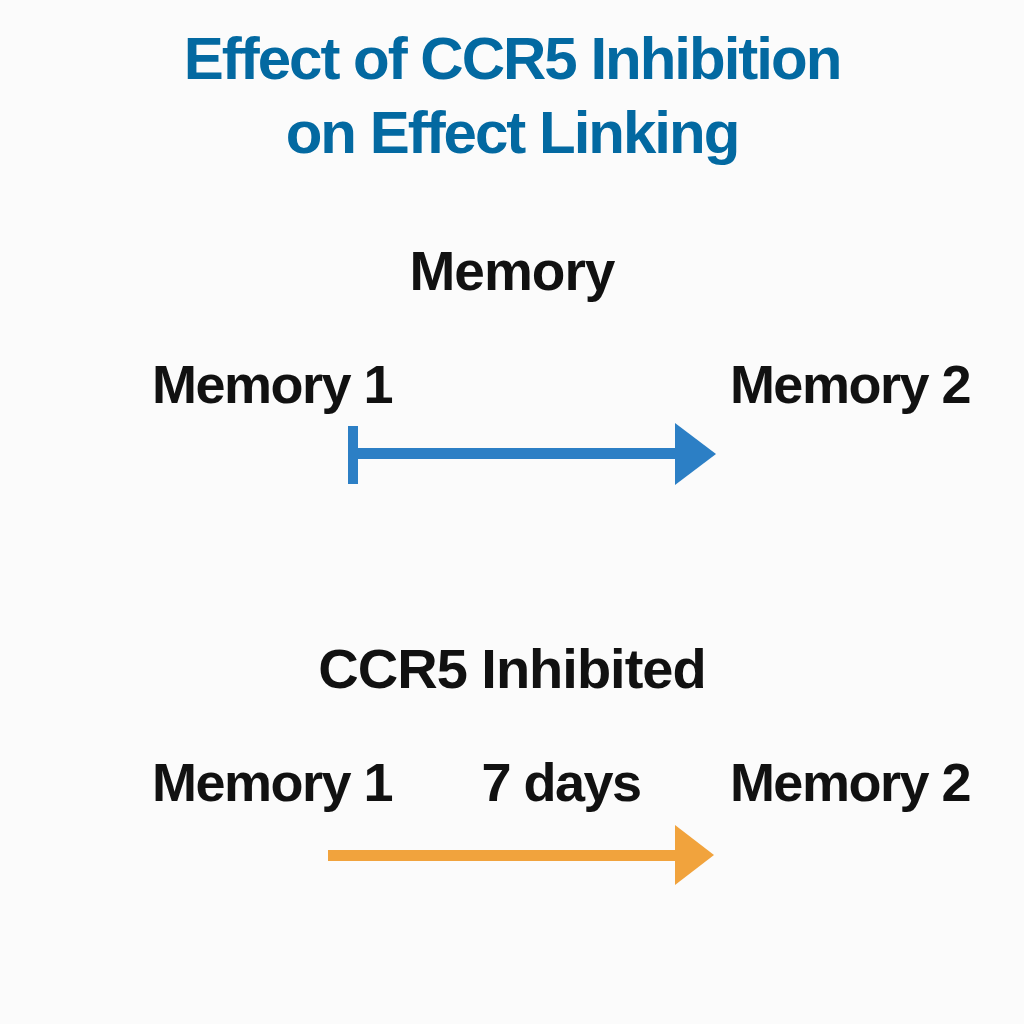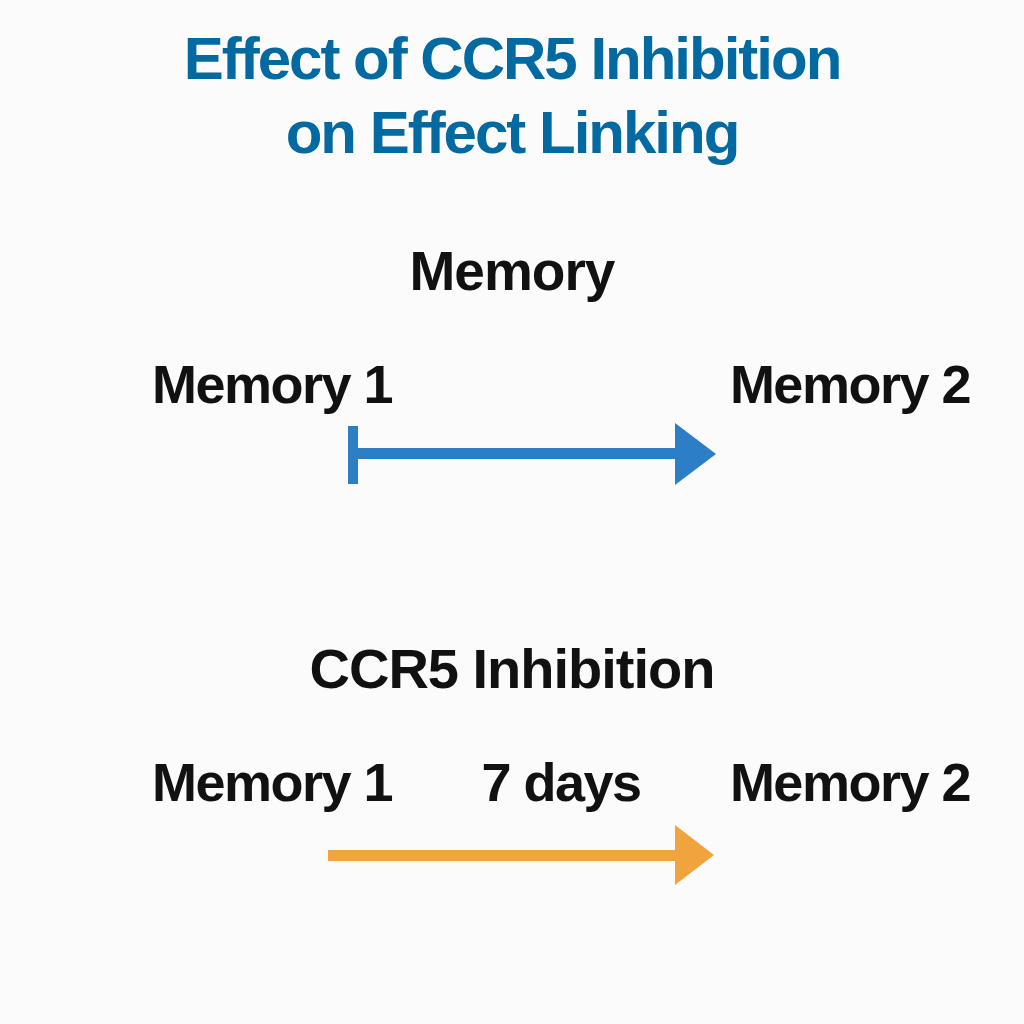--- a/index.html
+++ b/index.html
@@ -99,21 +99,21 @@
     <span>Memory 1</span>
     <span>Memory 2</span>
   </div>
 
   <svg class="arrow-svg arrow-control" viewBox="0 0 372 68" xmlns="http://www.w3.org/2000/svg" aria-hidden="true">
     <rect x="0" y="5" width="10" height="58" fill="#2C7FC5"></rect>
     <rect x="4" y="27" width="328" height="11" fill="#2C7FC5"></rect>
     <polygon points="327,2 327,64 368,33" fill="#2C7FC5"></polygon>
   </svg>
 
-  <div class="section-heading heading-inhibited">CCR5 Inhibition</div>
+  <div class="section-heading heading-inhibited">CCR5 Inhibited</div>
 
   <div class="label-row row-inhibited">
     <span>Memory 1</span>
     <span>7 days</span>
     <span>Memory 2</span>
   </div>
 
   <svg class="arrow-svg arrow-inhibited" viewBox="0 0 392 68" xmlns="http://www.w3.org/2000/svg" aria-hidden="true">
     <rect x="2" y="28" width="350" height="11" fill="#F1A33D"></rect>
     <polygon points="349,3 349,63 388,33" fill="#F1A33D"></polygon>

